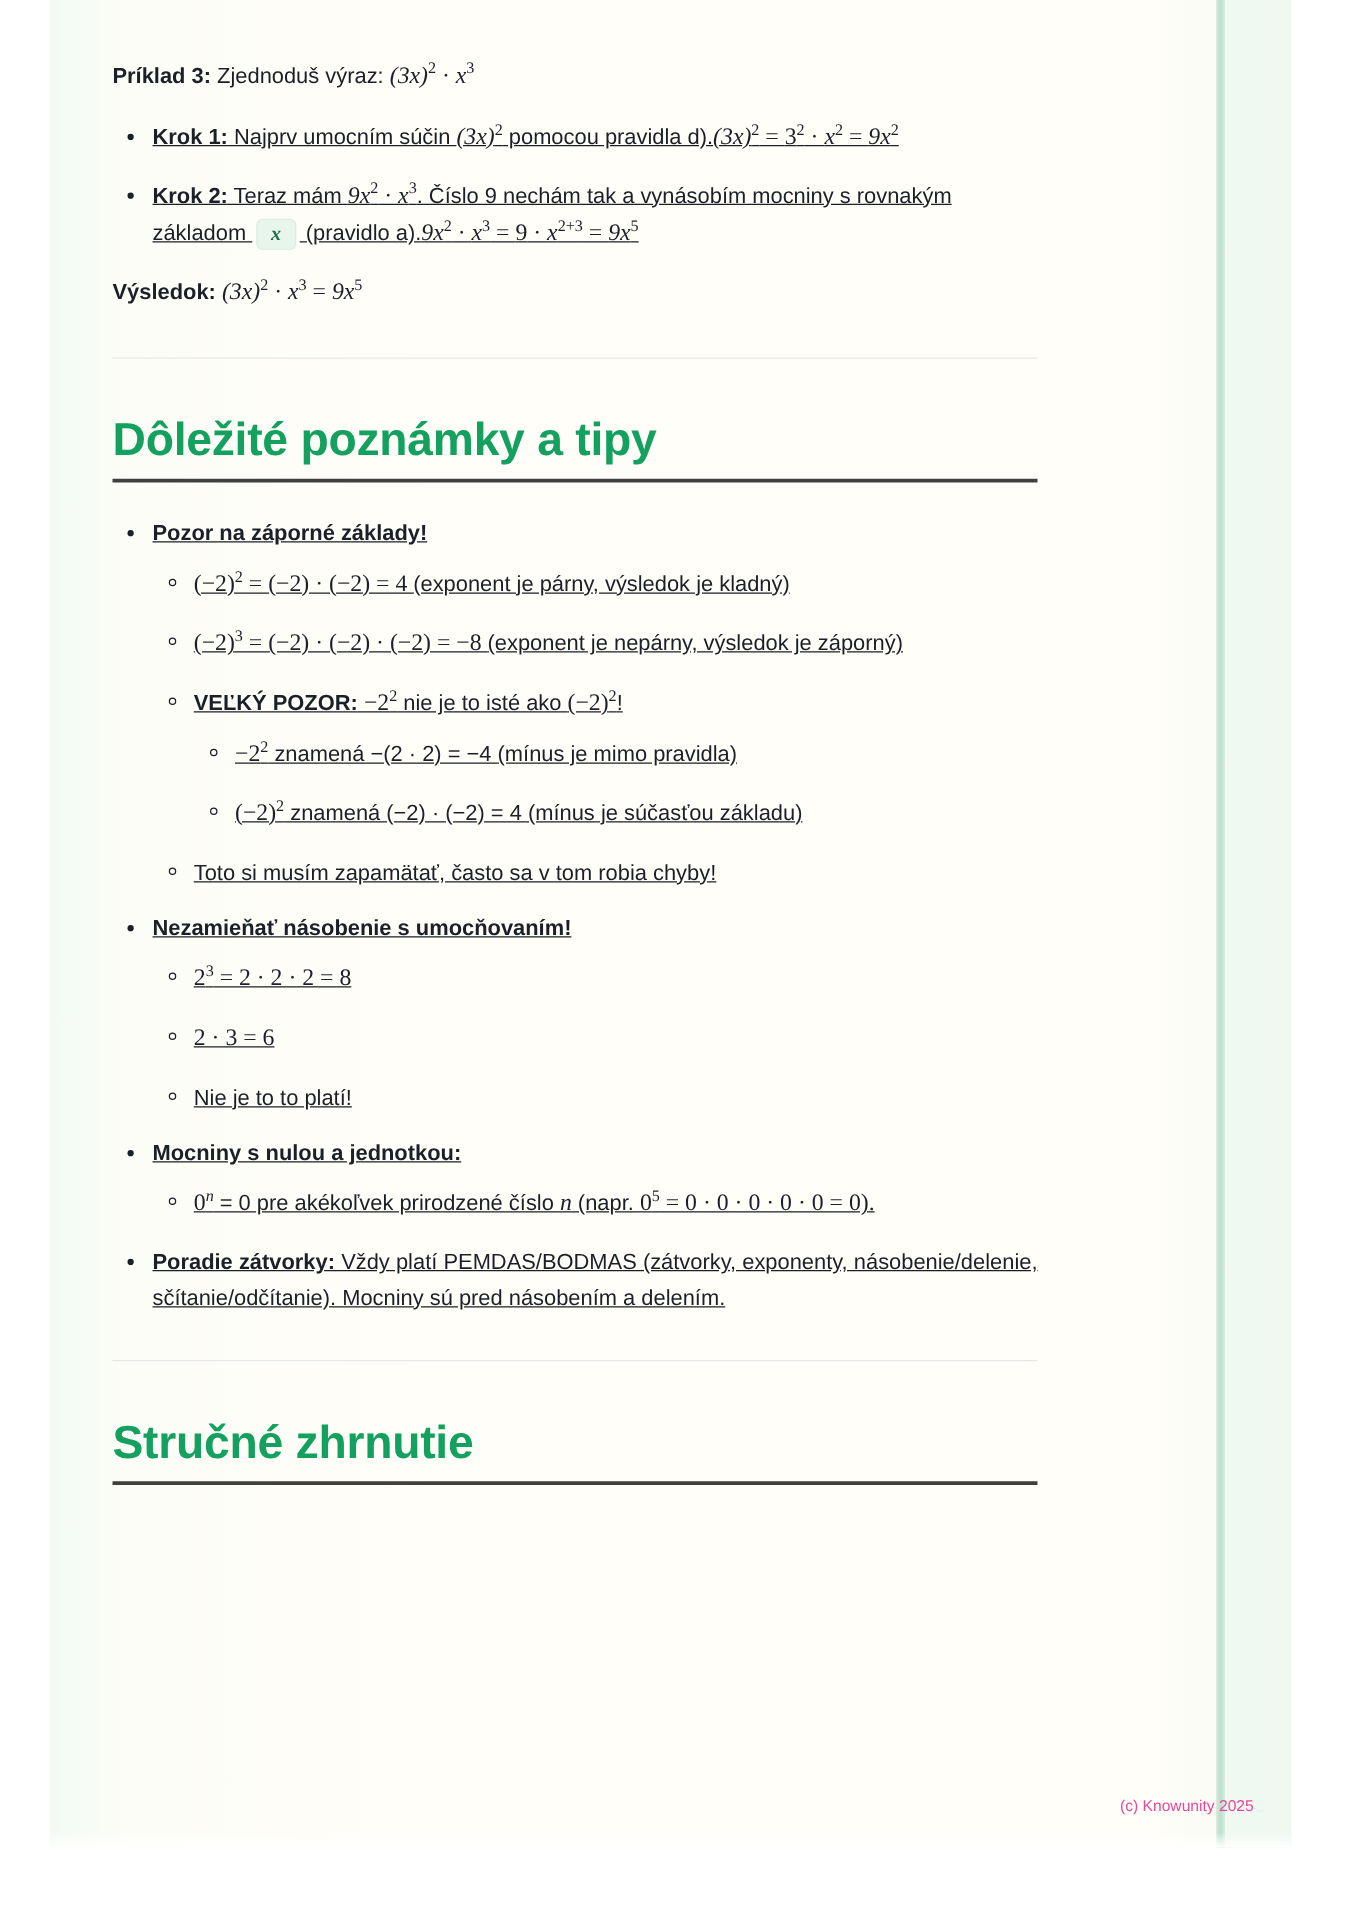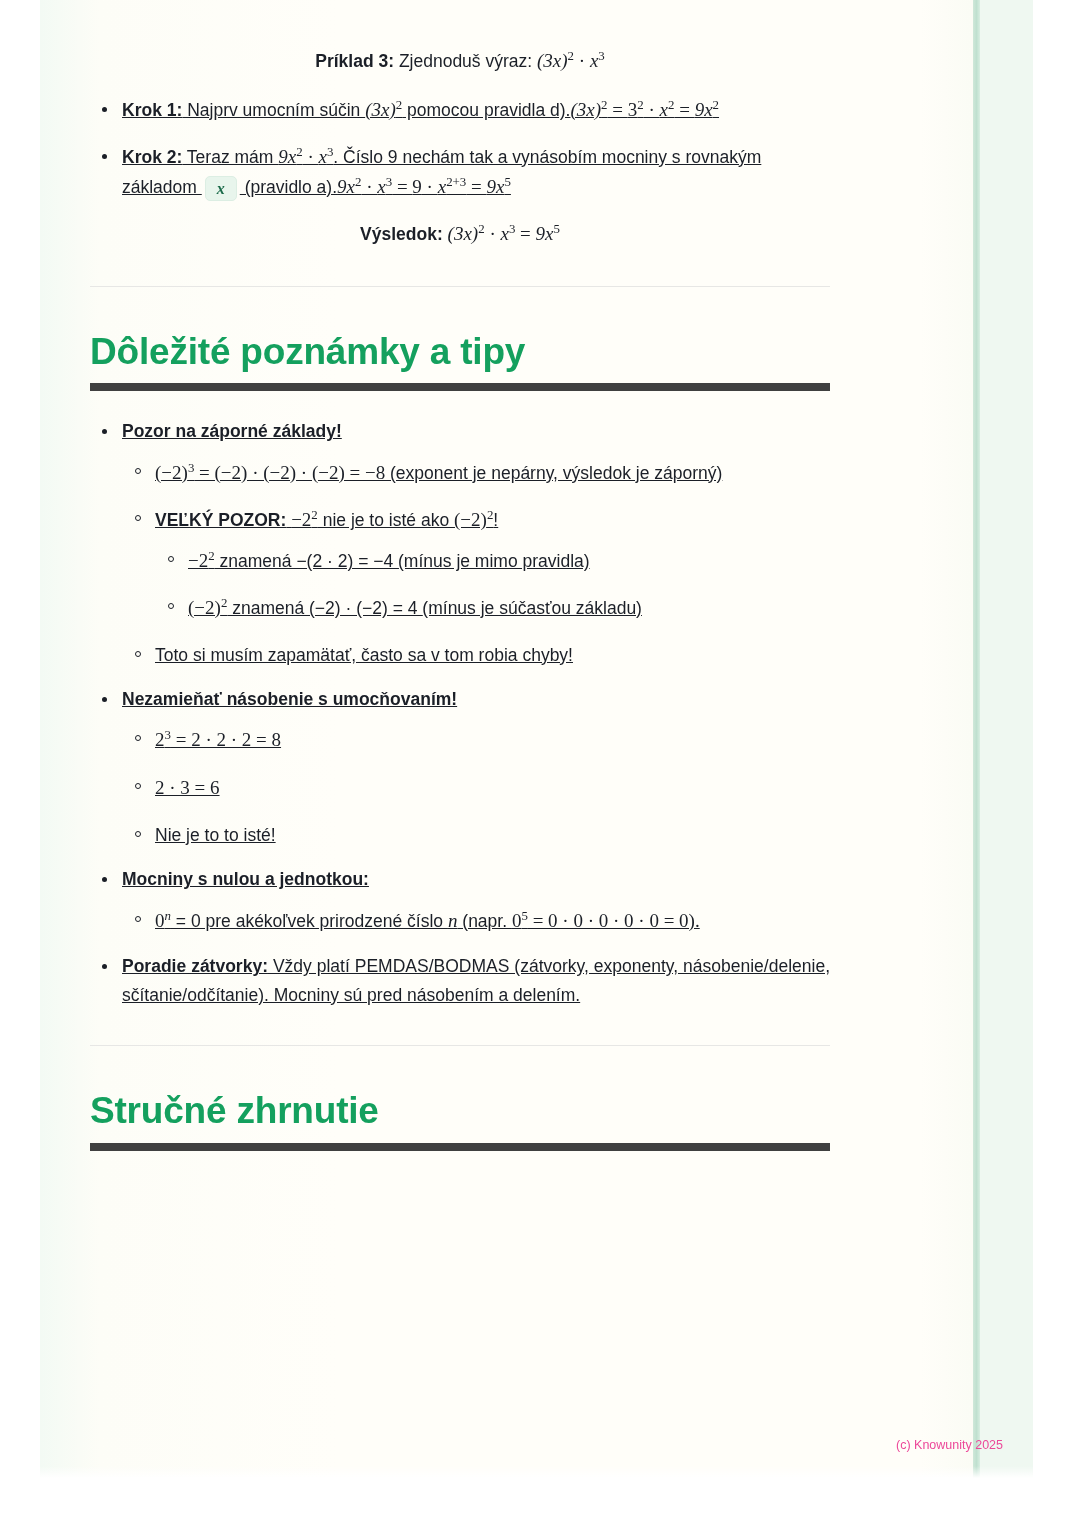--- a/index.html
+++ b/index.html
@@ -55,21 +55,20 @@
     left: 90px;
     top: 46px;
     width: 740px;
     color: #1b1f27;
     font-size: 17.5px;
     line-height: 1.62;
   }
 
   .para {
     margin: 0 0 18px 0;
-    text-align: center;
   }
   .para.result {
     margin-top: 4px;
     margin-bottom: 0;
   }
   .lead {
     font-weight: bold;
   }
 
   
@@ -180,21 +179,21 @@
     border-top: 1.5px solid #e7e7e5;
     margin: 36px 0 0 0;
   }
   h2.section-title {
     color: #14a05e;
     font-size: 37px;
     font-weight: bold;
     letter-spacing: -0.2px;
     margin: 44px 0 0 0;
     padding: 0 0 10px 0;
-    border-bottom: 8px solid #404040;
+    border-bottom: 3px solid #404040;
     line-height: 1.15;
   }
   .after-title { height: 26px; }
 
   .justified {
     text-align: justify;
   }
 
   
   #watermark {
@@ -238,20 +237,23 @@
   <hr class="divider">
 
   <h2 class="section-title">Dôležité poznámky a tipy</h2>
   <div class="after-title"></div>
 
   <ul class="lvl1">
 
     <li>
       <span class="lead">Pozor na záporné základy!</span>
       <ul class="lvl2">
+        <li>
+          <span class="m"><span>(−2)</span><sup>2</sup><span> = (−2) · (−2) = 4 </span></span><span>(exponent je párny, výsledok je kladný)</span>
+        </li>
         <li>
           <span class="m"><span>(−2)</span><sup>3</sup><span> = (−2) · (−2) · (−2) = −8 </span></span><span>(exponent je nepárny, výsledok je záporný)</span>
         </li>
         <li>
           <span class="lead">VEĽKÝ POZOR:</span>
           <span class="m"><span>−2</span><sup>2</sup></span><span> nie je to isté ako </span><span class="m"><span>(−2)</span><sup>2</sup></span><span>!</span>
           <ul class="lvl3">
             <li>
               <span class="m"><span>−2</span><sup>2</sup></span><span> znamená −(2 · 2) = −4 </span><span>(mínus je mimo pravidla)</span>
             </li>
@@ -266,21 +268,21 @@
 
     <li>
       <span class="lead">Nezamieňať násobenie s umocňovaním!</span>
       <ul class="lvl2">
         <li>
           <span class="m"><span>2</span><sup>3</sup><span> = 2 · 2 · 2 = 8</span></span>
         </li>
         <li>
           <span class="m">2 · 3 = 6</span>
         </li>
-        <li>Nie je to to isté!</li>
+        <li>Nie je to to platí!</li>
       </ul>
     </li>
 
     <li>
       <span class="lead">Mocniny s nulou a jednotkou:</span>
       <ul class="lvl2">
         <li>
           <span class="m"><span>0</span><sup class="mi">n</sup></span><span> = 0 pre akékoľvek prirodzené číslo </span><span class="mi m">n</span><span> (napr. </span><span class="m"><span>0</span><sup>5</sup><span> = 0 · 0 · 0 · 0 · 0 = 0).</span></span>
         </li>
       </ul>

